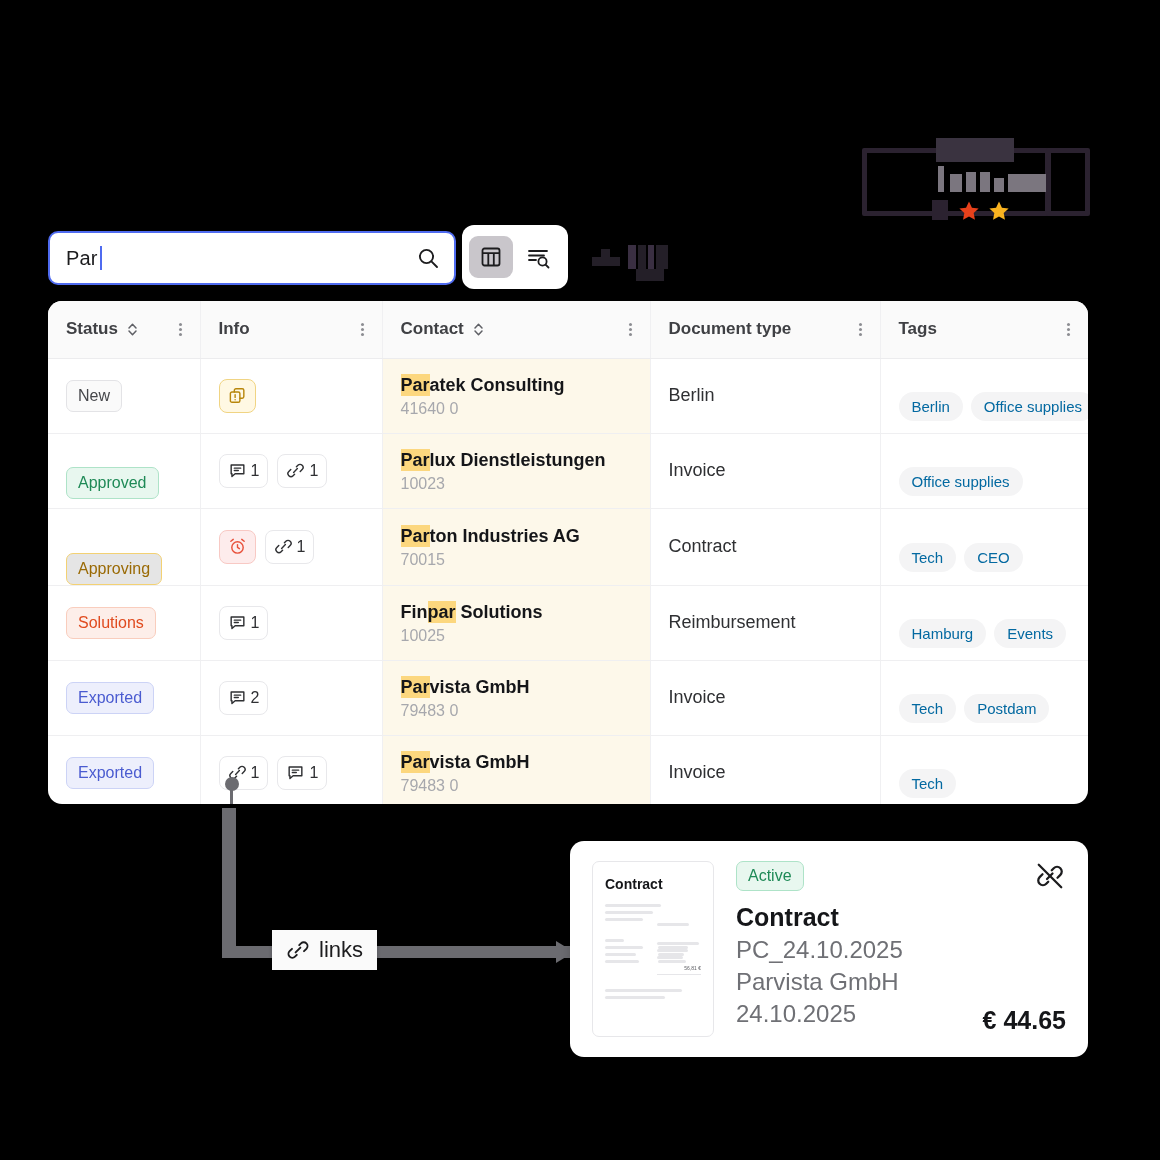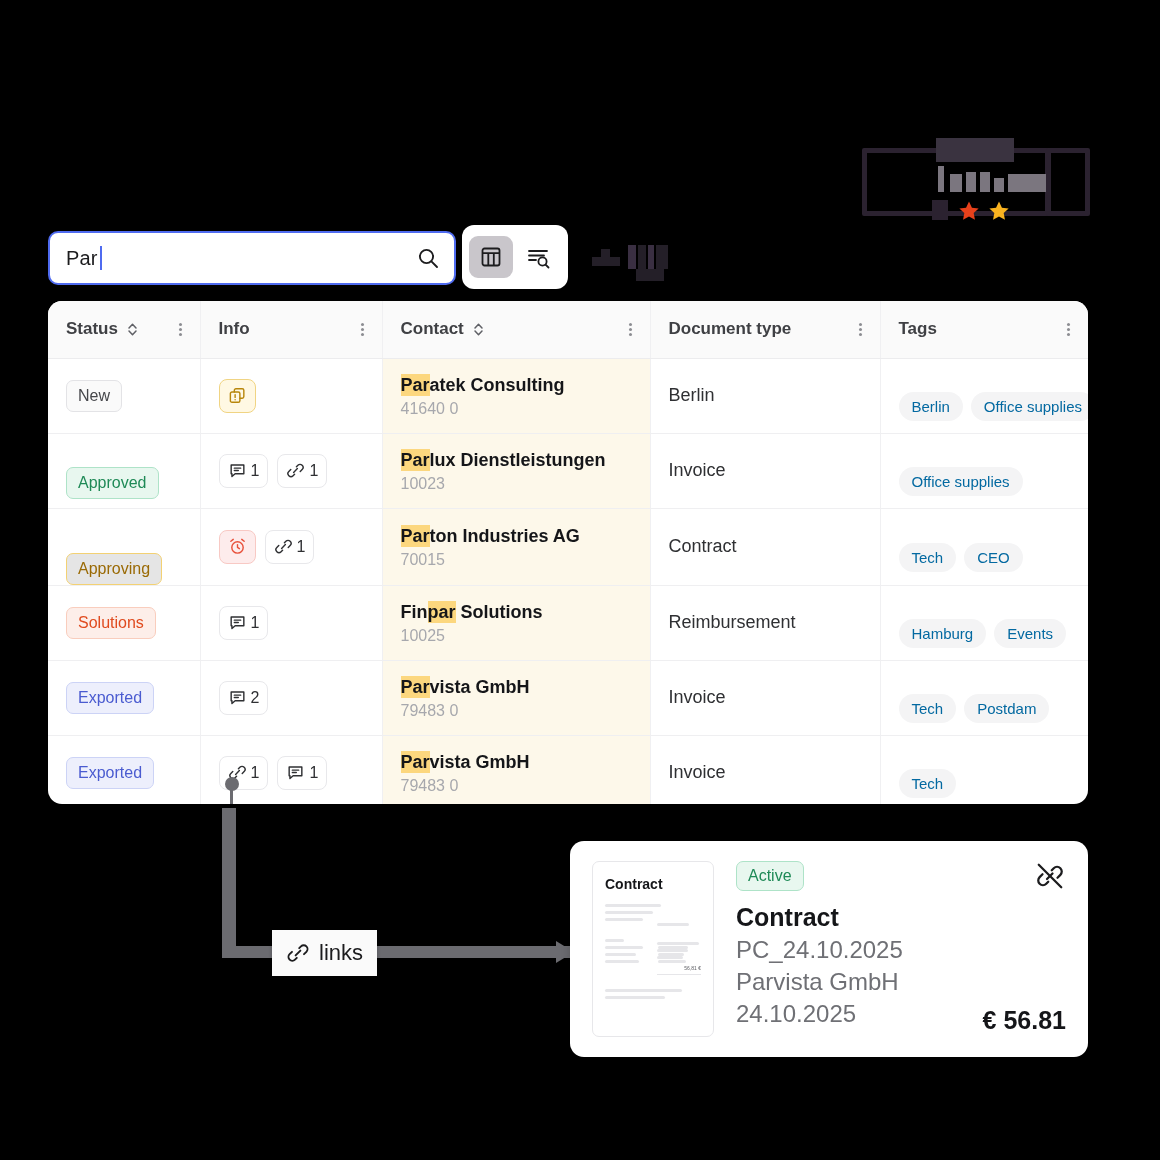--- a/index.html
+++ b/index.html
@@ -155,21 +155,21 @@
   .conn-stub { position: absolute; left: 230px; top: 788px; width: 3px; height: 16px; background:#6b6b70; }
   .conn-v { position: absolute; left: 222px; top: 808px; width: 14px; height: 140px; background: #6b6b70; }
   .conn-h1 { position: absolute; left: 222px; top: 946px; width: 62px; height: 12px; background: #6b6b70; }
   .conn-h2 { position: absolute; left: 372px; top: 946px; width: 200px; height: 12px; background: #6b6b70; }
   .conn-arrow {
     position: absolute; left: 556px; top: 941px;
     width: 0; height: 0; border-top: 11px solid transparent;
     border-bottom: 11px solid transparent; border-left: 18px solid #6b6b70;
   }
   .links-pill {
-    position: absolute; left: 272px; top: 930px; height: 46px;
+    position: absolute; left: 272px; top: 930px; height: 40px;
     background: #fafafa; border-radius: 0;
     box-shadow: 0 1px 4px rgba(0,0,0,.22);
     display: flex; align-items: center; gap: 9px; padding: 0 14px;
     font-size: 22px; color: #1c1c1e;
   }
 
   
   .detail-card {
     position: absolute; left: 570px; top: 841px; width: 518px; height: 216px;
     background: #ffffff; border-radius: 14px;
@@ -574,21 +574,21 @@
         <div class="ln" style="width:62%"></div>
       </div>
     </div>
 
     <div class="detail-body">
       <span class="b-active">Active</span>
       <div class="detail-title">Contract</div>
       <div class="detail-line">PC_24.10.2025</div>
       <div class="detail-line">Parvista GmbH</div>
       <div class="detail-line">24.10.2025</div>
-      <div class="detail-amount">€ 56.81</div>
+      <div class="detail-amount">€ 44.65</div>
       <svg class="unlink-icon" width="32" height="30" viewBox="0 0 24 24" fill="none" stroke="#1c1c1e" stroke-width="1.8">
         <path d="M9.6 14.4l4.4-4.4" stroke-linecap="round"></path>
         <path d="M13.4 7.4l1.6-1.6a3.7 3.7 0 015.3 5.3l-2.3 2.3" stroke-linecap="round"></path>
         <path d="M10.6 16.6L9 18.2a3.7 3.7 0 01-5.3-5.3L6 10.6" stroke-linecap="round"></path>
         <path d="M3 3l18 18" stroke-linecap="round"></path>
       </svg>
     </div>
   </div>
 
 </div>

